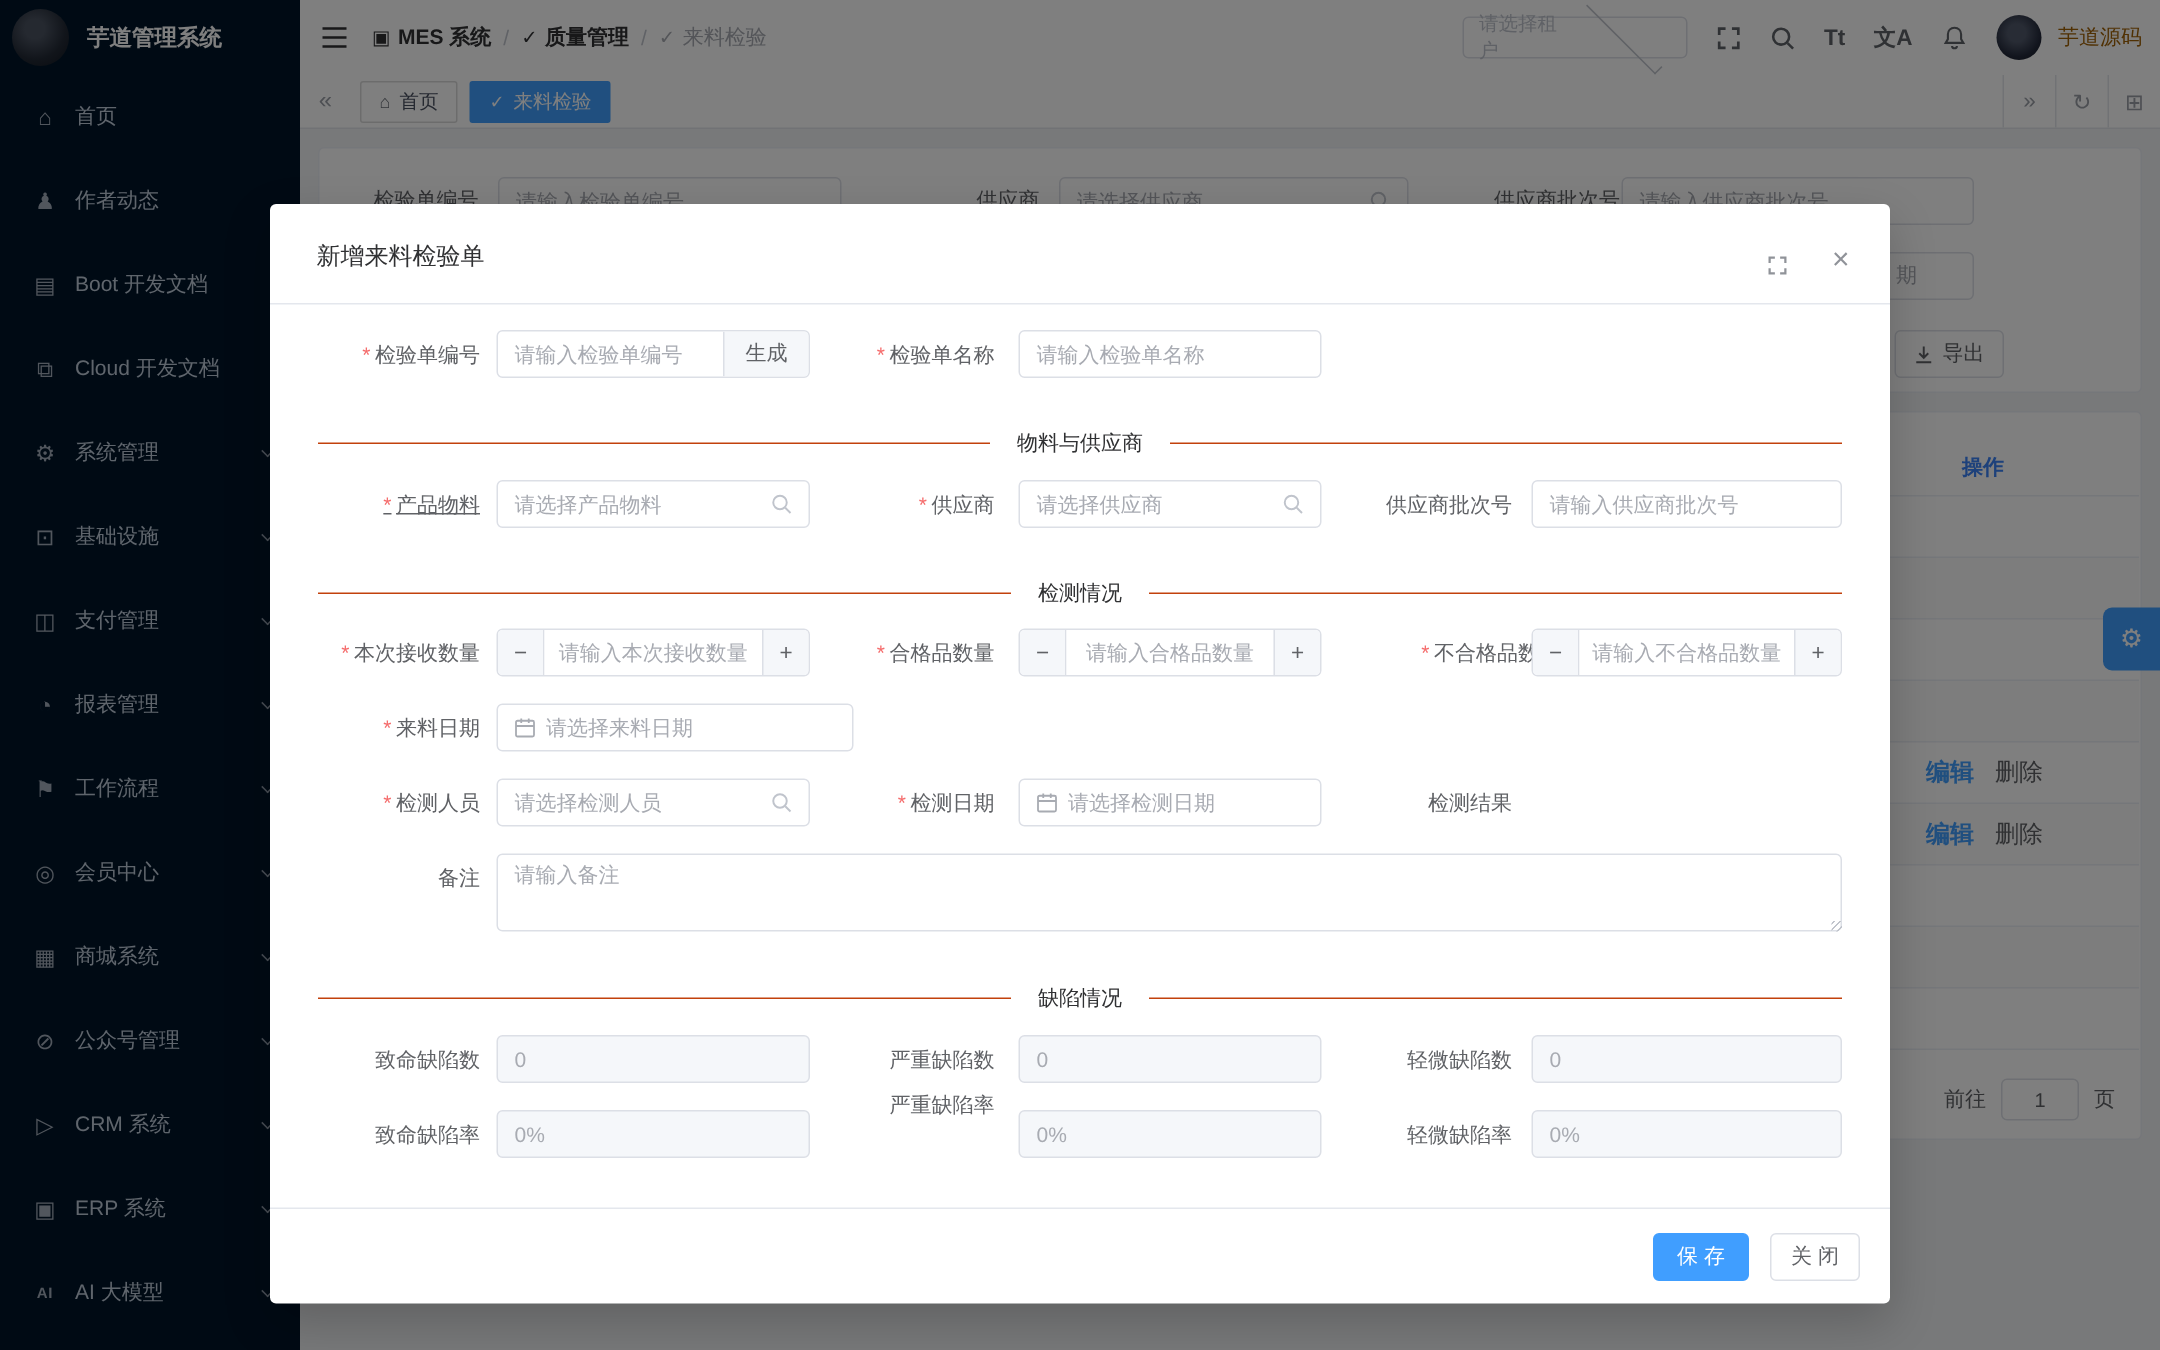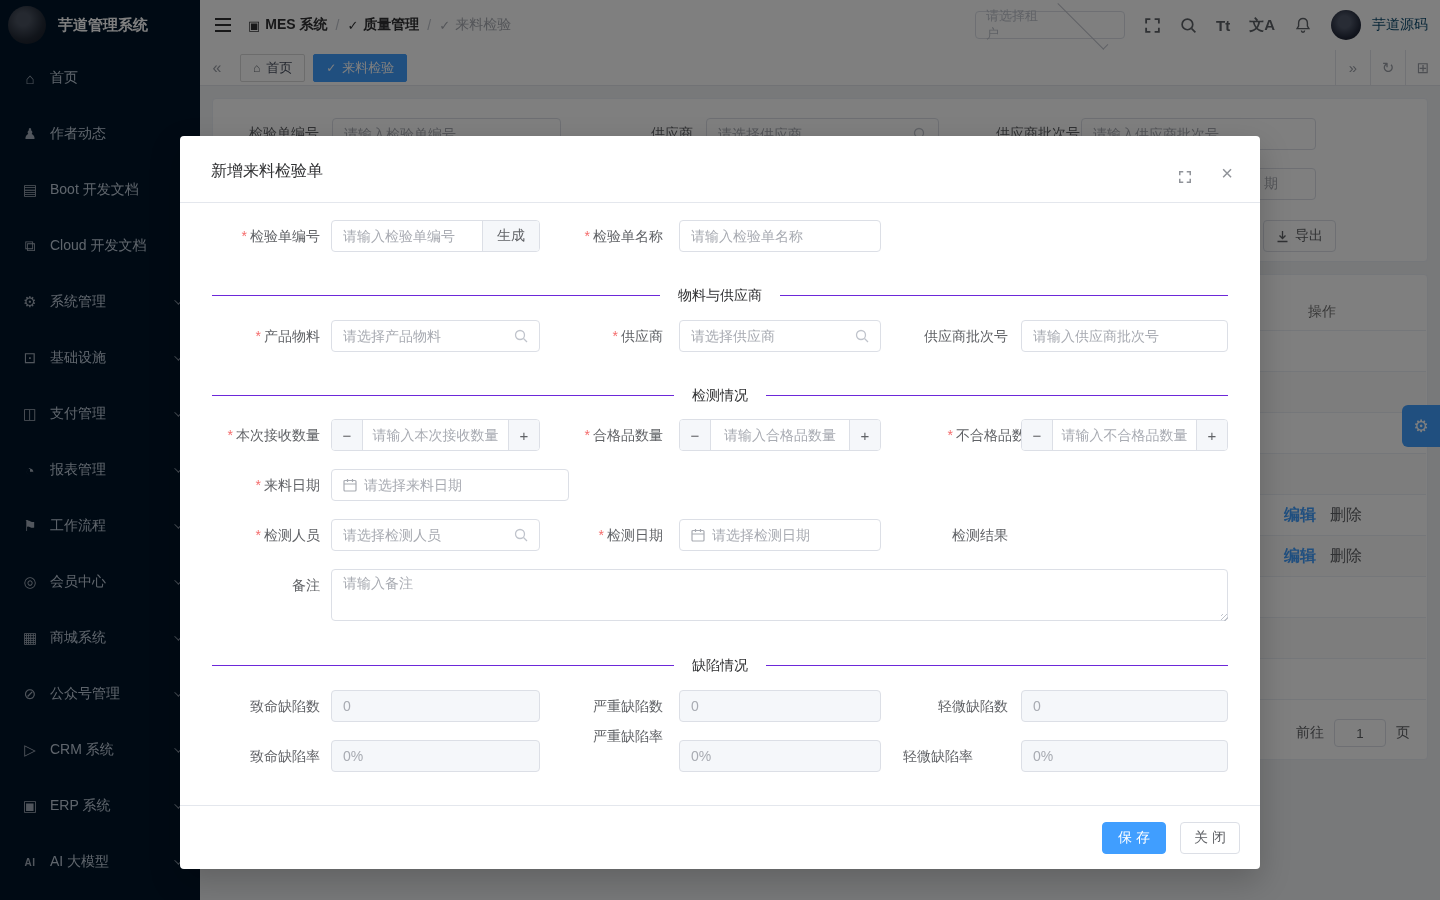--- a/index.html
+++ b/index.html
@@ -31,39 +31,39 @@
   .crumbs { display:flex; align-items:center; margin-left:16px; gap:8px; white-space:nowrap; }
   .crumb { display:flex; align-items:center; gap:5px; font-weight:bold; color:#303133; cursor:pointer; }
   .crumb.current { color:#a8abb2; font-weight:normal; cursor:default; }
   .crumb-sep { color:#c0c4cc; }
   .bc-ic { font-size:13px; }
   .hdr-right { position:absolute; right:0; top:0; height:50px; display:flex; align-items:center; gap:19px; padding-right:12px; }
   .tenant { width:150px; height:28px; border:1px solid #dcdfe6; border-radius:4px; display:flex; align-items:center; padding:0 10px; color:#bfc3cc; cursor:pointer; }
   .tenant span { flex:1; font-size:13px; }
   .hicon { color:#5f6368; cursor:pointer; display:flex; align-items:center; font-size:15px; font-weight:bold; }
   .avatar { width:30px; height:30px; border-radius:50%; background:radial-gradient(circle at 45% 40%, #50586a 0 25%, #23293a 65%, #12161f 100%); cursor:pointer; flex:none; }
-  .uname { font-size:14px; color:#0c4a6e; margin-left:-8px; cursor:pointer; }
+  .uname { font-size:14px; color:#a16207; margin-left:-8px; cursor:pointer; }
 
   .tabbar { position:absolute; left:200px; top:50px; right:0; height:36px; background:#fff; border-bottom:1px solid #e2e5ea; display:flex; align-items:center; }
   .tab-arrow { width:34px; text-align:center; color:#9a9ea6; font-size:16px; cursor:pointer; }
   .tag { height:28px; display:flex; align-items:center; gap:6px; padding:0 12px; border:1px solid #d9d9d9; border-radius:2px; background:#fff; color:#495060; font-size:13px; margin-right:8px; cursor:pointer; white-space:nowrap; }
   .tag .t-ic { font-size:12px; color:#6b7078; }
   .tag.active { background:#409eff; border-color:#409eff; color:#fff; }
   .tag.active .t-ic { color:#fff; }
   .tab-tools { position:absolute; right:0; top:0; height:35px; display:flex; }
   .tab-tool { width:35px; height:35px; border-left:1px solid #e2e5ea; display:flex; align-items:center; justify-content:center; color:#9a9ea6; font-size:15px; cursor:pointer; }
 
   .card { position:absolute; background:#fff; border-radius:4px; border:1px solid #ebeef5; }
   .f-row { position:absolute; height:32px; display:flex; align-items:center; }
   .bg-lab { color:#606266; font-size:14px; white-space:nowrap; }
   .bg-input { position:absolute; height:32px; border:1px solid #dcdfe6; border-radius:4px; background:#fff; display:flex; align-items:center; padding:0 11px; gap:6px; }
   .bg-input input { border:none; outline:none; flex:1; min-width:0; font-size:14px; background:transparent; }
   .bg-btn { position:absolute; height:32px; border:1px solid #dcdfe6; border-radius:4px; background:#fff; color:#606266; display:flex; align-items:center; justify-content:center; gap:6px; cursor:pointer; font-size:14px; }
 
-  .th-op { position:absolute; color:#737373; font-weight:normal; }
+  .th-op { position:absolute; color:#3b82f6; font-weight:bold; }
   .t-row { position:absolute; left:1px; right:1px; height:41px; border-bottom:1px solid #ebeef5; }
   .t-row.stripe { background:#fafafa; }
   .act { position:absolute; top:0; height:41px; display:flex; align-items:center; font-size:16px; cursor:pointer; }
   .act.edit { color:#409eff; font-weight:bold; }
   .act.del { color:#606266; }
   .pgn { position:absolute; display:flex; align-items:center; gap:10px; color:#606266; }
   .pgn-input { width:52px; height:28px; border:1px solid #dcdfe6; border-radius:4px; text-align:center; color:#606266; outline:none; }
 
   .float-gear { position:absolute; left:1402px; top:405px; width:38px; height:42px; background:#409eff; border-radius:6px 0 0 6px; color:#fff; display:flex; align-items:center; justify-content:center; font-size:17px; cursor:pointer; z-index:2; }
 
@@ -87,21 +87,21 @@
   .ctl.disabled { background:#f5f7fa; cursor:not-allowed; }
   .ctl.disabled input { color:#a8abb2; cursor:not-allowed; }
   .sel-chev { width:7px; height:7px; border-right:1.4px solid #c0c4cc; border-bottom:1.4px solid #c0c4cc; transform:rotate(45deg) translateY(-2px); flex:none; }
 
   .stepper { position:absolute; height:32px; border:1px solid #dcdfe6; border-radius:4px; background:#fff; display:flex; overflow:hidden; }
   .step-btn { width:31px; background:#f5f7fa; color:#606266; display:flex; align-items:center; justify-content:center; font-size:15px; cursor:pointer; flex:none; }
   .step-btn.minus { border-right:1px solid #dcdfe6; }
   .step-btn.plus  { border-left:1px solid #dcdfe6; }
   .stepper input { flex:1; min-width:0; border:none; outline:none; text-align:center; font-size:14px; }
 
-  .sect { position:absolute; left:32px; right:32px; height:1px; background:#6d28d9;text-align:center; }
+  .sect { position:absolute; left:32px; right:32px; height:1px; background:#c2410c;text-align:center; }
   .sect span { position:absolute; left:50%; top:50%; transform:translate(-50%,-50%); background:#fff; padding:0 18px; color:#303133; font-weight:500; white-space:nowrap; font-size:14px; }
 
   .m-textarea { position:absolute; left:151px; top:433px; width:897px; height:52px; border:1px solid #dcdfe6; border-radius:4px; padding:5px 11px; resize:none; outline:none; font-size:14px; color:#606266; }
   .resize-h { position:absolute; left:1041px; top:478px; width:7px; height:7px; background:repeating-linear-gradient(-45deg, transparent 0 2px, #c0c4cc 2px 3px); cursor:nwse-resize; }
 
   .m-ftr-line { position:absolute; left:0; right:0; top:669px; height:1px; background:#e4e7ed; }
   .btn { position:absolute; top:686px; height:32px; border-radius:4px; display:flex; align-items:center; justify-content:center; font-size:14px; cursor:pointer; border:1px solid #dcdfe6; background:#fff; color:#606266; }
   .btn.primary { background:#409eff; border-color:#409eff; color:#fff; }
 </style>
 </head>
@@ -343,21 +343,21 @@
   </div>
   <div class="lab" style="left:343px; top:84px;"><i class="req">*</i><span>检验单名称</span></div>
   <div class="ctl" style="left:499px; top:84px; width:202px;">
     <input placeholder="请输入检验单名称" style="">
   </div>
 
   <div class="sect" style="top:159px;">
       <span>物料与供应商</span>
     </div>
 
-  <div class="lab" style="left:0; top:184px;"><i class="req">*</i><span>产品物料</span></div>
+  <div class="lab" style="left:0; top:184px;text-decoration:underline;"><i class="req">*</i><span>产品物料</span></div>
   <div class="ctl" style="left:151px; top:184px; width:209px;">
     <input placeholder="请选择产品物料" style="">
     <svg width="14" height="14" viewBox="0 0 14 14" fill="none" stroke="#c0c4cc" stroke-width="1.3">
         <circle cx="6" cy="6" r="4.5"></circle>
         <path d="M9.5 9.5L13 13"></path>
       </svg>
   </div>
   <div class="lab" style="left:343px; top:184px;"><i class="req">*</i><span>供应商</span></div>
   <div class="ctl" style="left:499px; top:184px; width:202px;">
     <input placeholder="请选择供应商" style="">
@@ -443,21 +443,21 @@
   </div>
 
   <div class="lab" style="left:0; top:604px;"><span>致命缺陷率</span></div>
   <div class="ctl disabled" style="left:151px; top:604px; width:209px;">
     <input disabled="" value="0%" style="">
   </div>
   <div class="lab" style="left:343px; top:584px;"><span>严重缺陷率</span></div>
   <div class="ctl disabled" style="left:499px; top:604px; width:202px;">
     <input disabled="" value="0%" style="">
   </div>
-  <div class="lab" style="left:688px; top:604px;text-align:center;"><span>轻微缺陷率</span></div>
+  <div class="lab" style="left:688px; top:604px;"><span>轻微缺陷率</span></div>
   <div class="ctl disabled" style="left:841px; top:604px; width:207px;">
     <input disabled="" value="0%" style="">
   </div>
 
   <div class="m-ftr-line"></div>
   <div class="btn primary" style="right:94px; width:64px;">保 存</div>
   <div class="btn" style="right:20px; width:60px;">关 闭</div>
 </div>
 
 </body></html>

